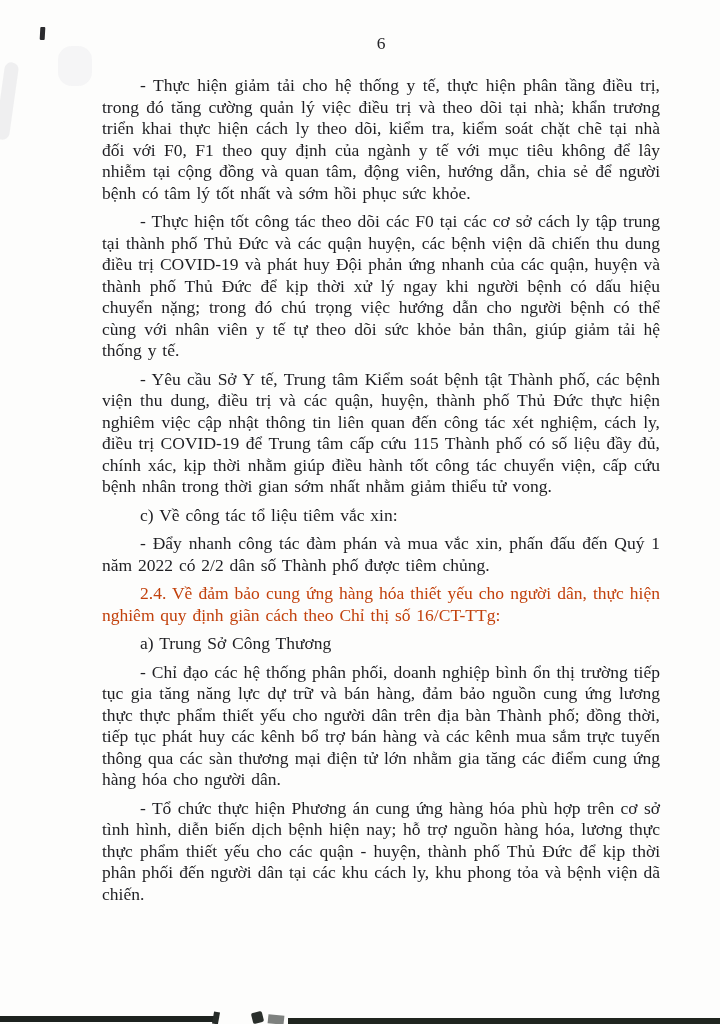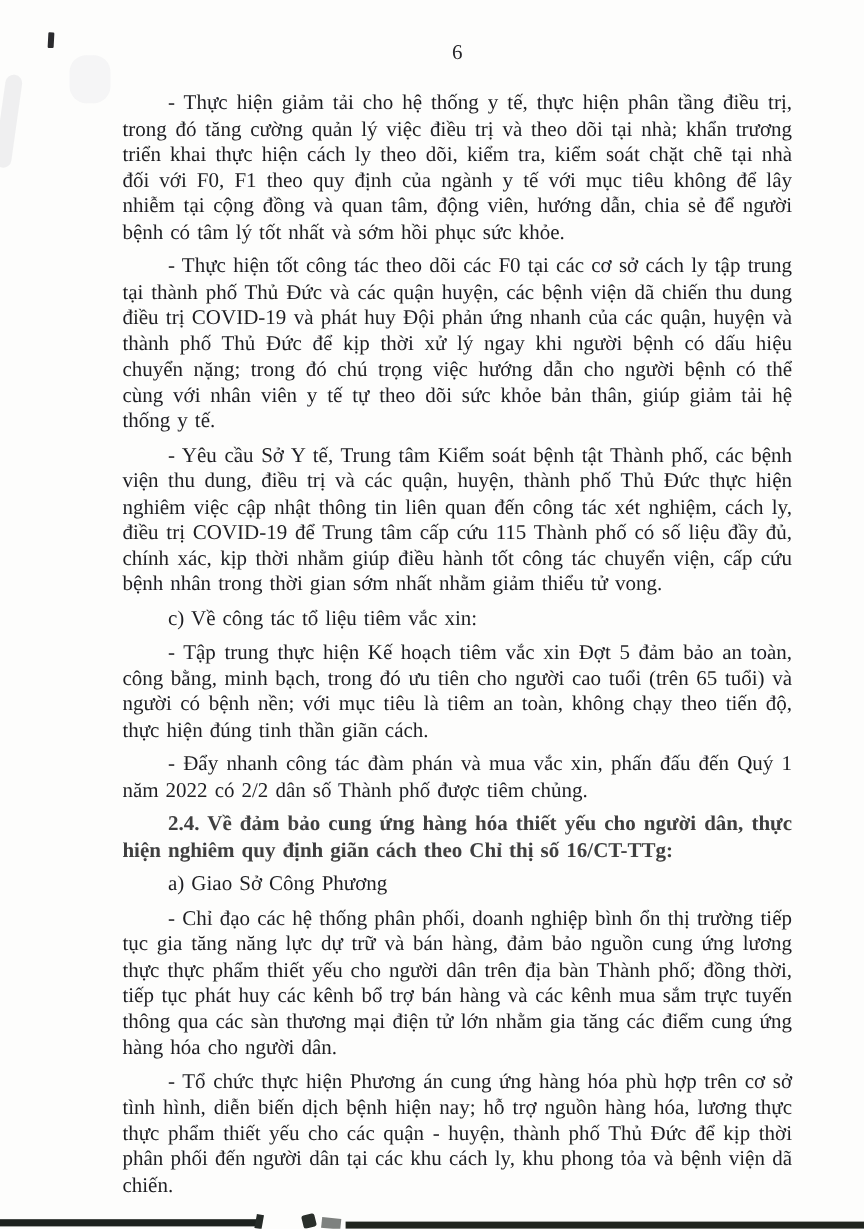--- a/index.html
+++ b/index.html
@@ -33,22 +33,22 @@
   }
   .para {
     font-size: 17.5px;
     line-height: 21.5px;
     text-align: justify;
     text-indent: 38px;
     margin: 0 0 7px 0;
     word-spacing: 1.5px;
   }
   .para.heading-bold {
-    font-weight: bold;
-    color: #404040;
+    font-weight: normal;
+    color: #c2410c;
   }
   
   .artifact {
     position: absolute;
   }
   .corner-dash {
     left: 40px; top: 27px;
     width: 5px; height: 13px;
     background: #2b2b2e;
     transform: rotate(3deg);
@@ -108,24 +108,23 @@
   <div class="artifact edge-smudge-1"></div>
   <div class="artifact corner-dash"></div>
 
   <div class="content">
     <p class="page-number">6</p>
     <div>
         <p class="para body">- Thực hiện giảm tải cho hệ thống y tế, thực hiện phân tầng điều trị, trong đó tăng cường quản lý việc điều trị và theo dõi tại nhà; khẩn trương triển khai thực hiện cách ly theo dõi, kiểm tra, kiểm soát chặt chẽ tại nhà đối với F0, F1 theo quy định của ngành y tế với mục tiêu không để lây nhiễm tại cộng đồng và quan tâm, động viên, hướng dẫn, chia sẻ để người bệnh có tâm lý tốt nhất và sớm hồi phục sức khỏe.</p>
         <p class="para body">- Thực hiện tốt công tác theo dõi các F0 tại các cơ sở cách ly tập trung tại thành phố Thủ Đức và các quận huyện, các bệnh viện dã chiến thu dung điều trị COVID-19 và phát huy Đội phản ứng nhanh của các quận, huyện và thành phố Thủ Đức để kịp thời xử lý ngay khi người bệnh có dấu hiệu chuyển nặng; trong đó chú trọng việc hướng dẫn cho người bệnh có thể cùng với nhân viên y tế tự theo dõi sức khỏe bản thân, giúp giảm tải hệ thống y tế.</p>
         <p class="para body">- Yêu cầu Sở Y tế, Trung tâm Kiểm soát bệnh tật Thành phố, các bệnh viện thu dung, điều trị và các quận, huyện, thành phố Thủ Đức thực hiện nghiêm việc cập nhật thông tin liên quan đến công tác xét nghiệm, cách ly, điều trị COVID-19 để Trung tâm cấp cứu 115 Thành phố có số liệu đầy đủ, chính xác, kịp thời nhằm giúp điều hành tốt công tác chuyển viện, cấp cứu bệnh nhân trong thời gian sớm nhất nhằm giảm thiểu tử vong.</p>
         <p class="para body">c) Về công tác tổ liệu tiêm vắc xin:</p>
-        <p class="para body">- Tập trung thực hiện Kế hoạch tiêm vắc xin Đợt 5 đảm bảo an toàn, công bằng, minh bạch, trong đó ưu tiên cho người cao tuổi (trên 65 tuổi) và người có bệnh nền; với mục tiêu là tiêm an toàn, không chạy theo tiến độ, thực hiện đúng tinh thần giãn cách.</p>
         <p class="para body">- Đẩy nhanh công tác đàm phán và mua vắc xin, phấn đấu đến Quý 1 năm 2022 có 2/2 dân số Thành phố được tiêm chủng.</p>
         <p class="para heading-bold">2.4. Về đảm bảo cung ứng hàng hóa thiết yếu cho người dân, thực hiện nghiêm quy định giãn cách theo Chỉ thị số 16/CT-TTg:</p>
-        <p class="para body">a) Giao Sở Công Phương</p>
+        <p class="para body">a) Trung Sở Công Thương</p>
         <p class="para body">- Chỉ đạo các hệ thống phân phối, doanh nghiệp bình ổn thị trường tiếp tục gia tăng năng lực dự trữ và bán hàng, đảm bảo nguồn cung ứng lương thực thực phẩm thiết yếu cho người dân trên địa bàn Thành phố; đồng thời, tiếp tục phát huy các kênh bổ trợ bán hàng và các kênh mua sắm trực tuyến thông qua các sàn thương mại điện tử lớn nhằm gia tăng các điểm cung ứng hàng hóa cho người dân.</p>
         <p class="para body">- Tổ chức thực hiện Phương án cung ứng hàng hóa phù hợp trên cơ sở tình hình, diễn biến dịch bệnh hiện nay; hỗ trợ nguồn hàng hóa, lương thực thực phẩm thiết yếu cho các quận - huyện, thành phố Thủ Đức để kịp thời phân phối đến người dân tại các khu cách ly, khu phong tỏa và bệnh viện dã chiến.</p>
       </div>
   </div>
 
   <div class="artifact bottom-bar-left"></div>
   <div class="artifact bottom-frag-a"></div>
   <div class="artifact bottom-frag-b"></div>
   <div class="artifact bottom-frag-c"></div>
   <div class="artifact bottom-bar-right"></div>

